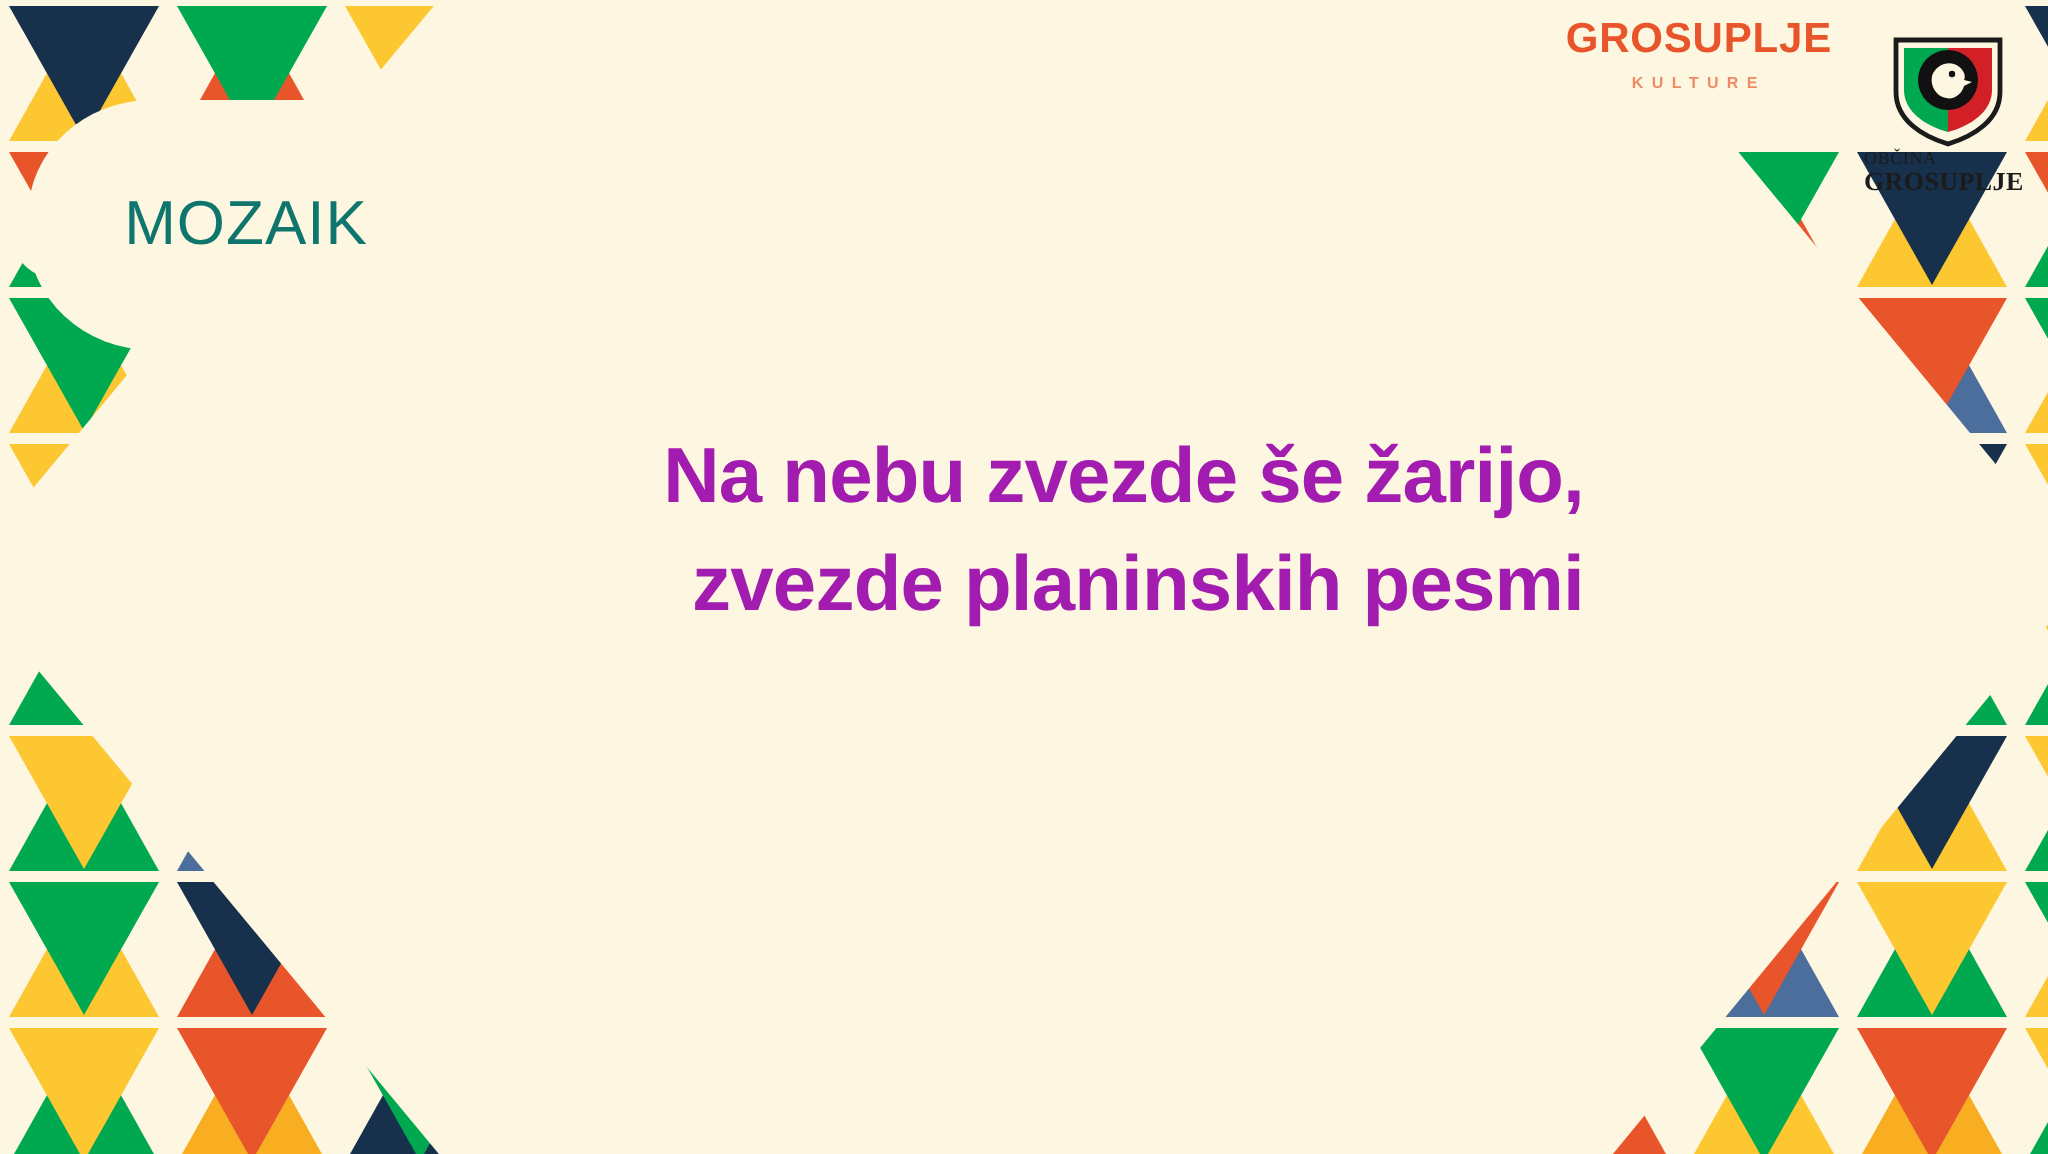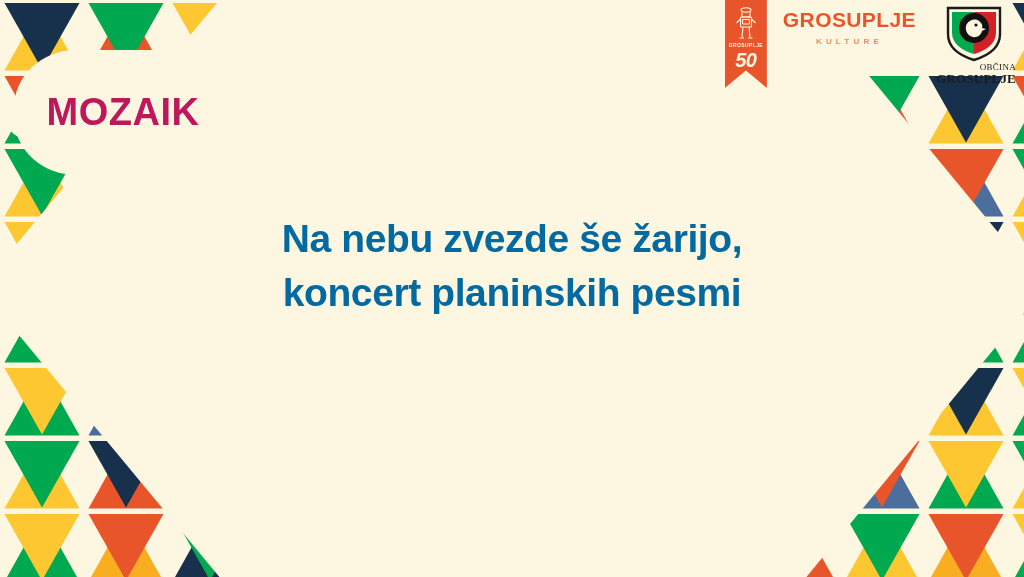--- a/index.html
+++ b/index.html
@@ -40,43 +40,44 @@
     border-radius:0 0 0 24px;
     transform:rotate(-16deg);
   }
   .badge .btxt{
     position:absolute; inset:0;
     display:flex; flex-direction:column;
     align-items:center; justify-content:center;
     gap:2px;
   }
   .badge .bline{
-    color:#be185d;
-    font-weight:700;
-    font-size:38px;
+    color:#0f766e;
+    font-weight:400;
+    font-size:31px;
     letter-spacing:0.5px;
     line-height:1.18;
     white-space:nowrap;
   }
 
   
   .title-wrap{
     position:absolute;
     left:232px; top:212px;
     width:560px;
     text-align:center;
     z-index:5;
   }
   .title-line{
-    color:#0369a1;
+    color:#a21caf;
     font-weight:700;
     font-size:39px;
     line-height:1.38;
     letter-spacing:-0.4px;
     white-space:nowrap;
+    text-align:right;
   }
 
   
   .logos{
     position:absolute;
     right:8px; top:0;
     height:92px;
     display:flex;
     align-items:flex-start;
     gap:16px;
@@ -122,21 +123,21 @@
   }
   .gt .gt-sub{
     margin-top:5px;
     color:#EE8B63;
     font-size:8px;
     font-weight:700;
     letter-spacing:4.2px;
   }
 
   
-  .oc{ padding-top:4px; text-align:right; width:84px; }
+  .oc{ padding-top:16px; text-align:left; width:84px; }
   .oc .oc-l1{
     color:#1b1b1b;
     font-size:9px;
     font-weight:400;
     letter-spacing:0.3px;
     font-family:"Liberation Serif", serif;
   }
   .oc .oc-l2{
     color:#1b1b1b;
     font-size:13px;
@@ -322,43 +323,25 @@
   <div class="badge">
     <div class="tail"></div>
     <div class="bubble"></div>
     <div class="btxt">
       <div class="bline">MOZAIK</div>
     </div>
   </div>
 
   <div class="title-wrap">
     <div class="title-line">Na nebu zvezde še žarijo,</div>
-    <div class="title-line">koncert planinskih pesmi</div>
+    <div class="title-line">zvezde planinskih pesmi</div>
   </div>
 
   <div class="logos">
 
-    <div class="ribbon">
-      <div class="rbody"></div>
-      <div class="rfig">
-        <svg width="26" height="36" viewBox="0 0 26 36" xmlns="http://www.w3.org/2000/svg">
-          <g stroke="#FDF6E0" stroke-width="1.1" fill="none">
-            <ellipse cx="13" cy="4" rx="5" ry="2.2"></ellipse>
-            <path d="M9 6 L9 11 L17 11 L17 6"></path>
-            <rect x="7.5" y="11" width="11" height="10" rx="1"></rect>
-            <path d="M7.5 13 L3.5 17 M18.5 13 L22.5 17"></path>
-            <path d="M10 21 L9 31 M16 21 L17 31"></path>
-            <path d="M6.5 32 L11 32 M15 32 L19.5 32"></path>
-            <rect x="9.5" y="13.5" width="7" height="4.5" rx="0.8"></rect>
-          </g>
-        </svg>
-      </div>
-      <div class="rname">GROSUPLJE</div>
-      <div class="rnum">50</div>
-    </div>
 
     <div class="gt">
       <div class="gt-main">GROSUPLJE</div>
       <div class="gt-sub">KULTURE</div>
     </div>
 
     <div class="oc">
       <svg width="60" height="58" viewBox="0 0 60 58" xmlns="http://www.w3.org/2000/svg" style="display:block;margin:0 auto;">
         <path d="M4 4 h52 v26 c0 14 -13 22 -26 26 C17 52 4 44 4 30 Z" fill="#FDF6E0" stroke="#1b1b1b" stroke-width="2.4"></path>
         <path d="M8 8 h22 v42 C19 47 8 40 8 29 Z" fill="#00A94F"></path>

